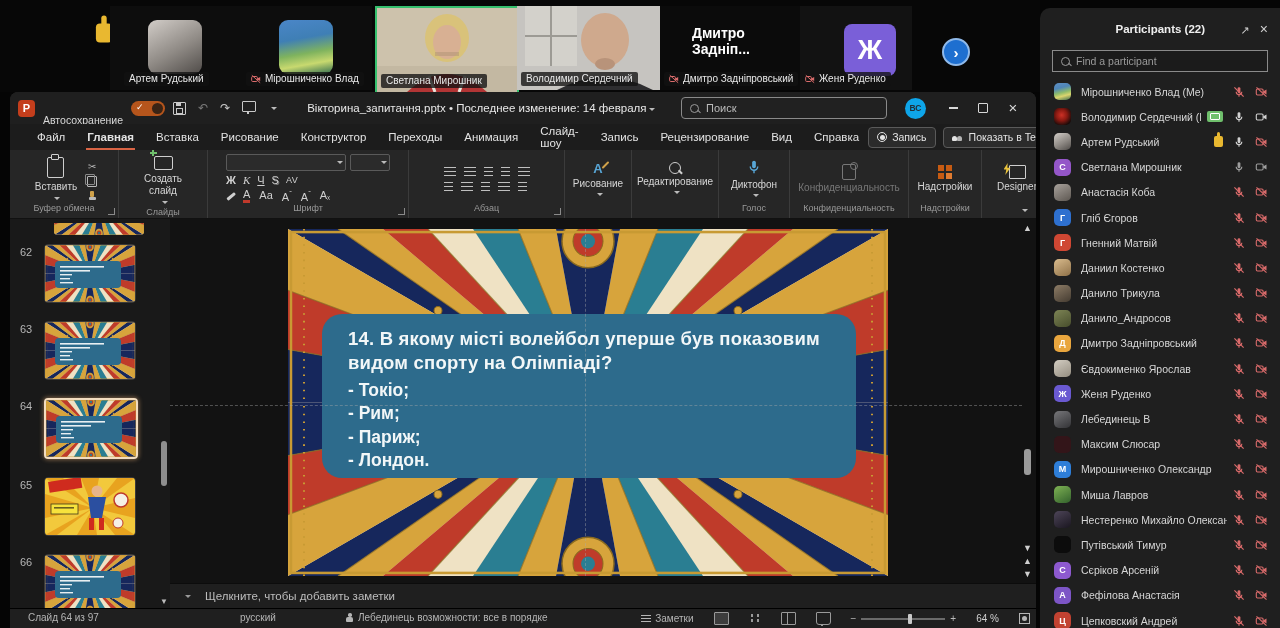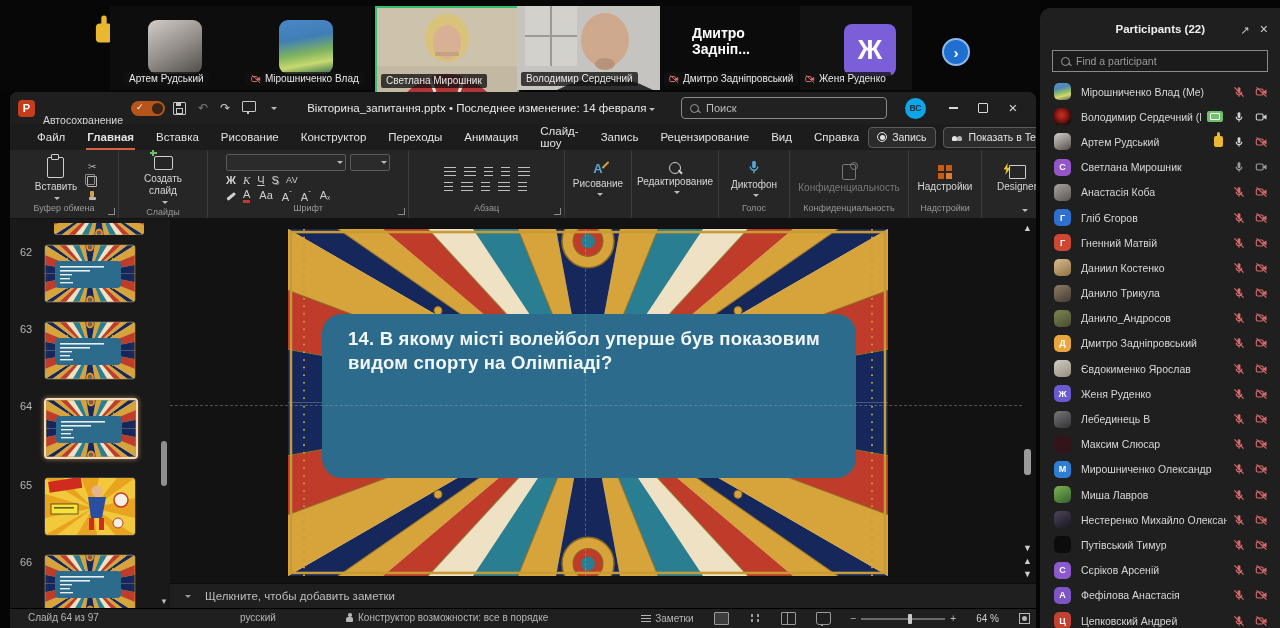--- a/index.html
+++ b/index.html
@@ -1268,20 +1268,27 @@
       </div>
 
       <div class="rightcol">
         <div class="canvas">
           <div class="slide">
             <svg viewBox="0 0 600 340" preserveAspectRatio="none">
               <use href="#slide-art"></use>
             </svg>
             <div class="qbox">
               <div class="qtitle">14. В якому місті волейбол уперше був показовим видом спорту на Олімпіаді?</div>
+              <div class="opts">
+
+              <div class="qopt">- Токіо;</div>
+                  <div class="qopt">- Рим;</div>
+                  <div class="qopt">- Париж;</div>
+                  <div class="qopt">- Лондон.</div>
+                </div>
             </div>
           </div>
           <div class="guide-h"></div>
           <div class="guide-v"></div>
           <div class="c-scroll">
             <span class="arr" style="top:0;">▲</span>
             <span class="thumbbar"></span>
             <span class="arr" style="bottom:26px;">▼</span>
             <span class="arr" style="bottom:13px;">▲</span>
             <span class="arr" style="bottom:0;">▼</span>
@@ -1291,21 +1298,21 @@
           <span class="cv"></span>
           <span class="notes-text">Щелкните, чтобы добавить заметки</span>
         </div>
       </div>
     </div>
 
     <div class="statusbar">
       <span class="st" style="left:18px;">Слайд 64 из 97</span>
       <span class="st" style="left:230px;">русский</span>
       <span class="st" style="left:335px;">
-        <span class="i-person"></span><span>Конструктор возможности: все в порядке</span>
+        <span class="i-person"></span><span>Лебединець возможности: все в порядке</span>
       </span>
       <span class="st-right">
         <span style="display:flex;align-items:center;">
           <span class="i-noteslines"></span>
           <span>Заметки</span>
         </span>
         <span class="vi active"></span>
         <span class="vi grid"></span>
         <span class="vi book"></span>
         <span class="vi show"></span>

